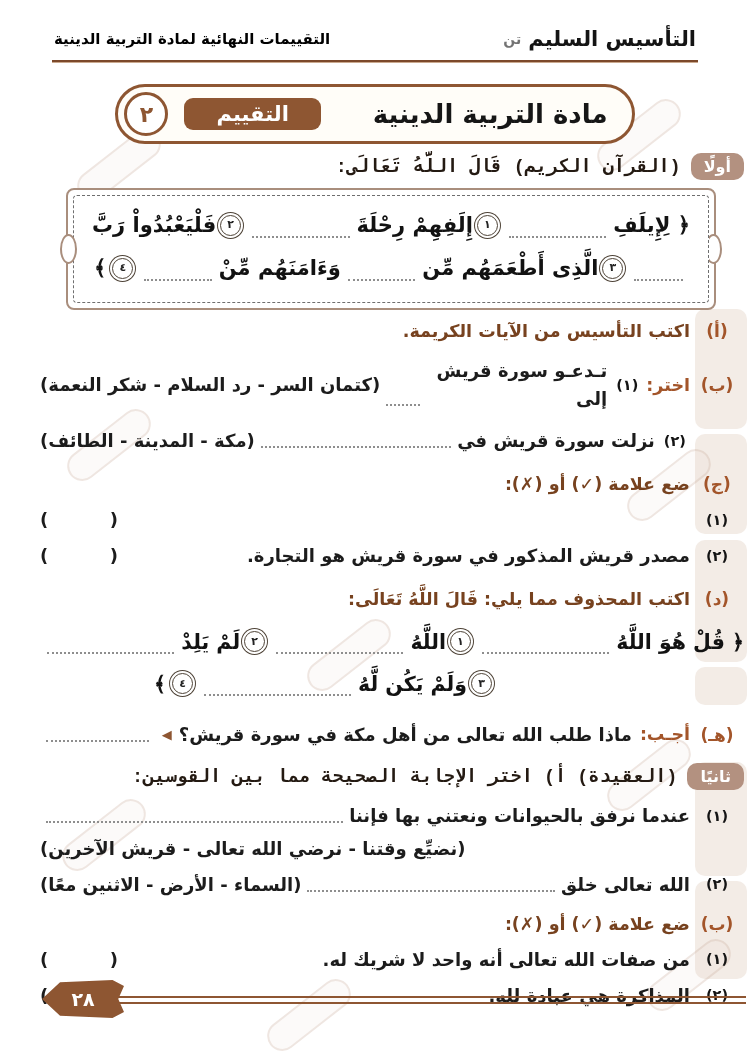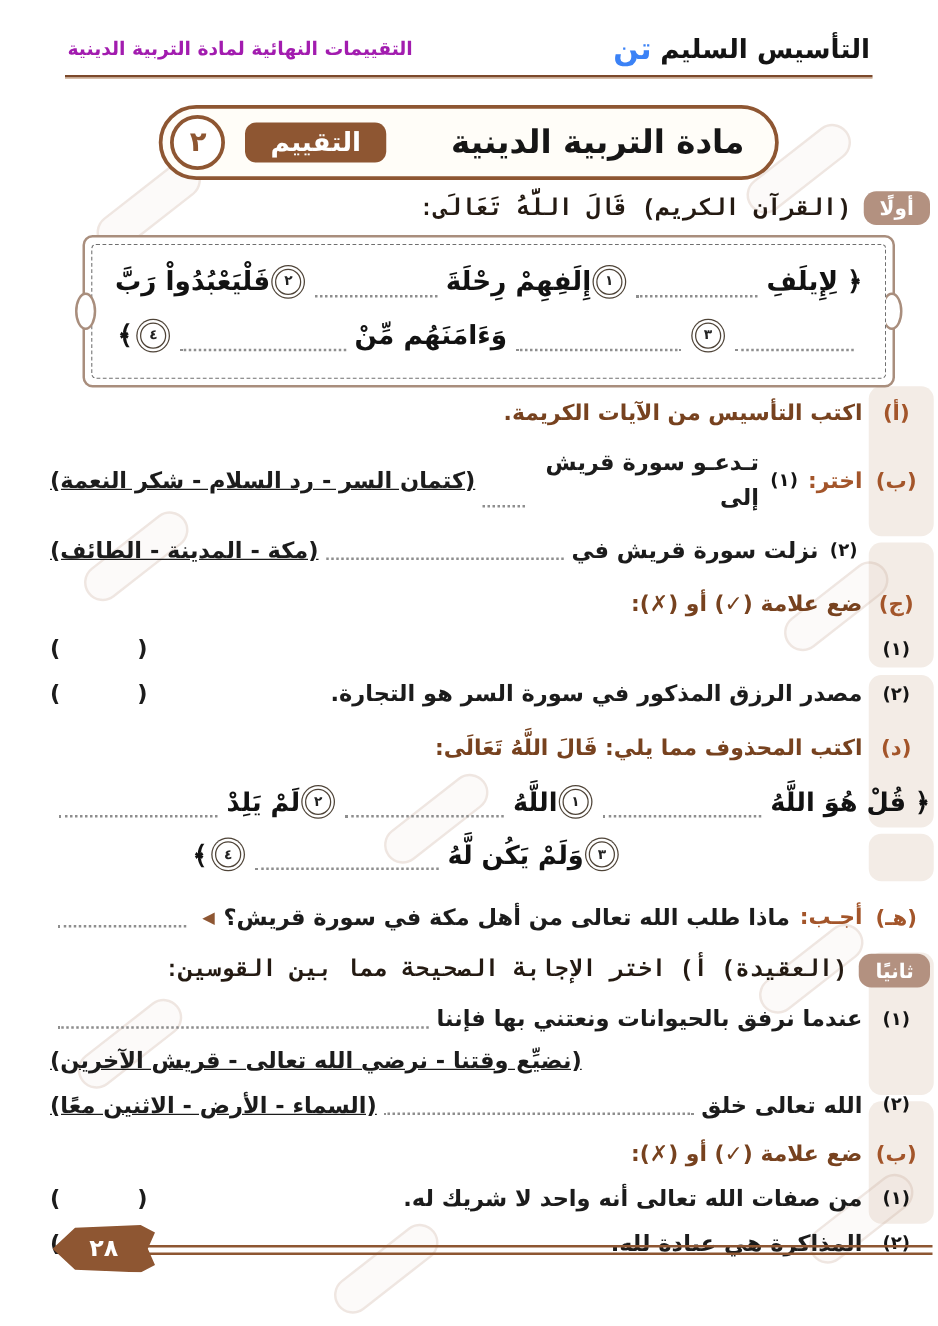--- a/index.html
+++ b/index.html
@@ -16,28 +16,28 @@
   .strip5 { top:762px; height:114px; }
   .strip6 { top:881px; height:98px; }
 
   
   .wm { position:absolute; width:98px; height:30px; border:2px solid rgba(190,160,140,.22); background:rgba(214,192,176,.08); border-radius:15px; transform:rotate(-38deg); z-index:0; }
 
   
   .hdr { position:relative; z-index:1; display:flex; justify-content:space-between; align-items:flex-end; padding:27px 54px 0 54px; }
   .brand { display:flex; align-items:center; gap:7px; }
   .brand-text { font-size:21px; font-weight:bold; color:#141414;text-align:right; }
-  .brand-mark { color:#3b82f6; font-size:24px; font-weight:bold; line-height:1; }
-  .hdr-sub { font-size:15px; font-weight:bold; color:#a21caf; padding-bottom:3px; }
+  .brand-mark { color:#737373; font-size:14px; font-weight:bold; line-height:1; }
+  .hdr-sub { font-size:15px; font-weight:bold; color:#000000; padding-bottom:3px; }
   .hdr-rule { position:relative; z-index:1; margin:9px 52px 0 52px; height:3px; border-top:2px solid #7c492b; border-bottom:1px solid #caa98e; }
 
   
   .banner { position:relative; z-index:1; width:max-content; margin:21px auto 0 auto; display:flex; align-items:center; gap:16px; border:3px solid #8e5632; border-radius:999px; background:#fffdf8; padding:5px 24px 5px 6px; }
   .banner-title { font-size:26px; font-weight:bold; color:#161616;margin-left:36px; }
-  .banner-badge { background:#8e5632; color:#fff; font-size:21px; font-weight:bold; padding:4px 20px; border-radius:9px; }
+  .banner-badge { background:#8e5632; color:#fff; font-size:21px; font-weight:bold; padding:4px 32px; border-radius:9px; }
   .banner-num { width:44px; height:44px; border:3px solid #8e5632; border-radius:50%; background:#fff; color:#8e5632; font-size:22px; font-weight:bold; display:flex; align-items:center; justify-content:center; }
 
   .content { position:relative; z-index:1; padding:0 6px 0 40px; margin-top:9px; }
 
   .sec-head { display:flex; align-items:center; gap:10px; margin:8px 0 4px 0; }
   .sec-badge { background:#b39180; color:#fff; font-weight:bold; font-size:16px; padding:4px 13px; border-radius:10px; flex:none;text-align:right; }
   .sec-title { font-size:18.5px; font-weight:bold; color:#241a12;font-family:Liberation Mono, monospace; }
 
   
   .frame { position:relative; margin:8px 28px 8px 26px; border:2px solid #a98e7d; border-radius:8px; padding:5px; background:#fff; }
@@ -54,21 +54,21 @@
   
   .qrow { display:flex; align-items:center; font-size:18px; font-weight:bold; color:#1c1c1c; line-height:1.55; }
   .qlabel { flex:none; width:54px; text-align:center; color:#a3552a; font-size:17px; }
   .qhead { color:#77421f; font-size:17.5px; }
   .qtitle { color:#a3552a; font-size:17.5px; margin-left:8px; flex:none; }
   .qnum { flex:none; width:54px; text-align:center; font-size:14.5px; color:#141414; }
   .qnum-inline { flex:none; font-size:14.5px; color:#141414; margin-left:9px; }
   .w58 { flex:none; width:58px; }
   .dots { flex:1; border-bottom:2px dotted #8e8e8e; height:2px; align-self:flex-end; margin:0 6px 7px 6px; min-width:34px; }
   .spacer { flex:1; }
-  .opts { flex:none;text-decoration:underline; }
+  .opts { flex:none; }
   .ans { flex:none; direction:ltr; display:inline-flex; justify-content:space-between; width:78px; margin-right:8px; font-size:18px; color:#1c1c1c; }
   .arrow-icon { flex:none; color:#8e5632; font-size:13px; margin:0 7px; }
 
   .mt12 { margin-top:12px; } .mt14 { margin-top:14px; } .mt16 { margin-top:16px; }
   .mt8 { margin-top:8px; }
 
   .qd-line { font-size:20.5px; }
   .qd-line2 { padding-right:248px; padding-left:112px; }
 
   
@@ -129,20 +129,21 @@
           <span class="blank"></span>
           <span class="aya">١</span>
           <span>إِلَفِهِمْ رِحْلَةَ</span>
           <span class="blank"></span>
           <span class="aya">٢</span>
           <span>فَلْيَعْبُدُواْ رَبَّ</span>
         </div>
         <div class="qline">
           <span class="blank short"></span>
           <span class="aya">٣</span>
+          <span>الَّذِى أَطْعَمَهُم مِّن</span>
           <span class="blank"></span>
           <span>وَءَامَنَهُم مِّنْ</span>
           <span class="blank"></span>
           <span class="aya">٤</span>
           <span class="qclose">﴾</span>
         </div>
       </div>
     </div>
 
     <div class="qrow mt8">
@@ -173,21 +174,21 @@
     <div class="qrow mt8">
       <span class="qnum">(١)</span>
       <span class="spacer"></span>
       <span class="ans">
         <span>(</span>
         <span>)</span>
       </span>
     </div>
     <div class="qrow mt8">
       <span class="qnum">(٢)</span>
-      <span>مصدر الرزق المذكور في سورة السر هو التجارة.</span>
+      <span>مصدر قريش المذكور في سورة قريش هو التجارة.</span>
       <span class="spacer"></span>
       <span class="ans">
         <span>(</span>
         <span>)</span>
       </span>
     </div>
 
     <div class="qrow mt16">
       <span class="qlabel">(د)</span>
       <span class="qhead">اكتب المحذوف مما يلي: قَالَ اللَّهُ تَعَالَى:</span>

